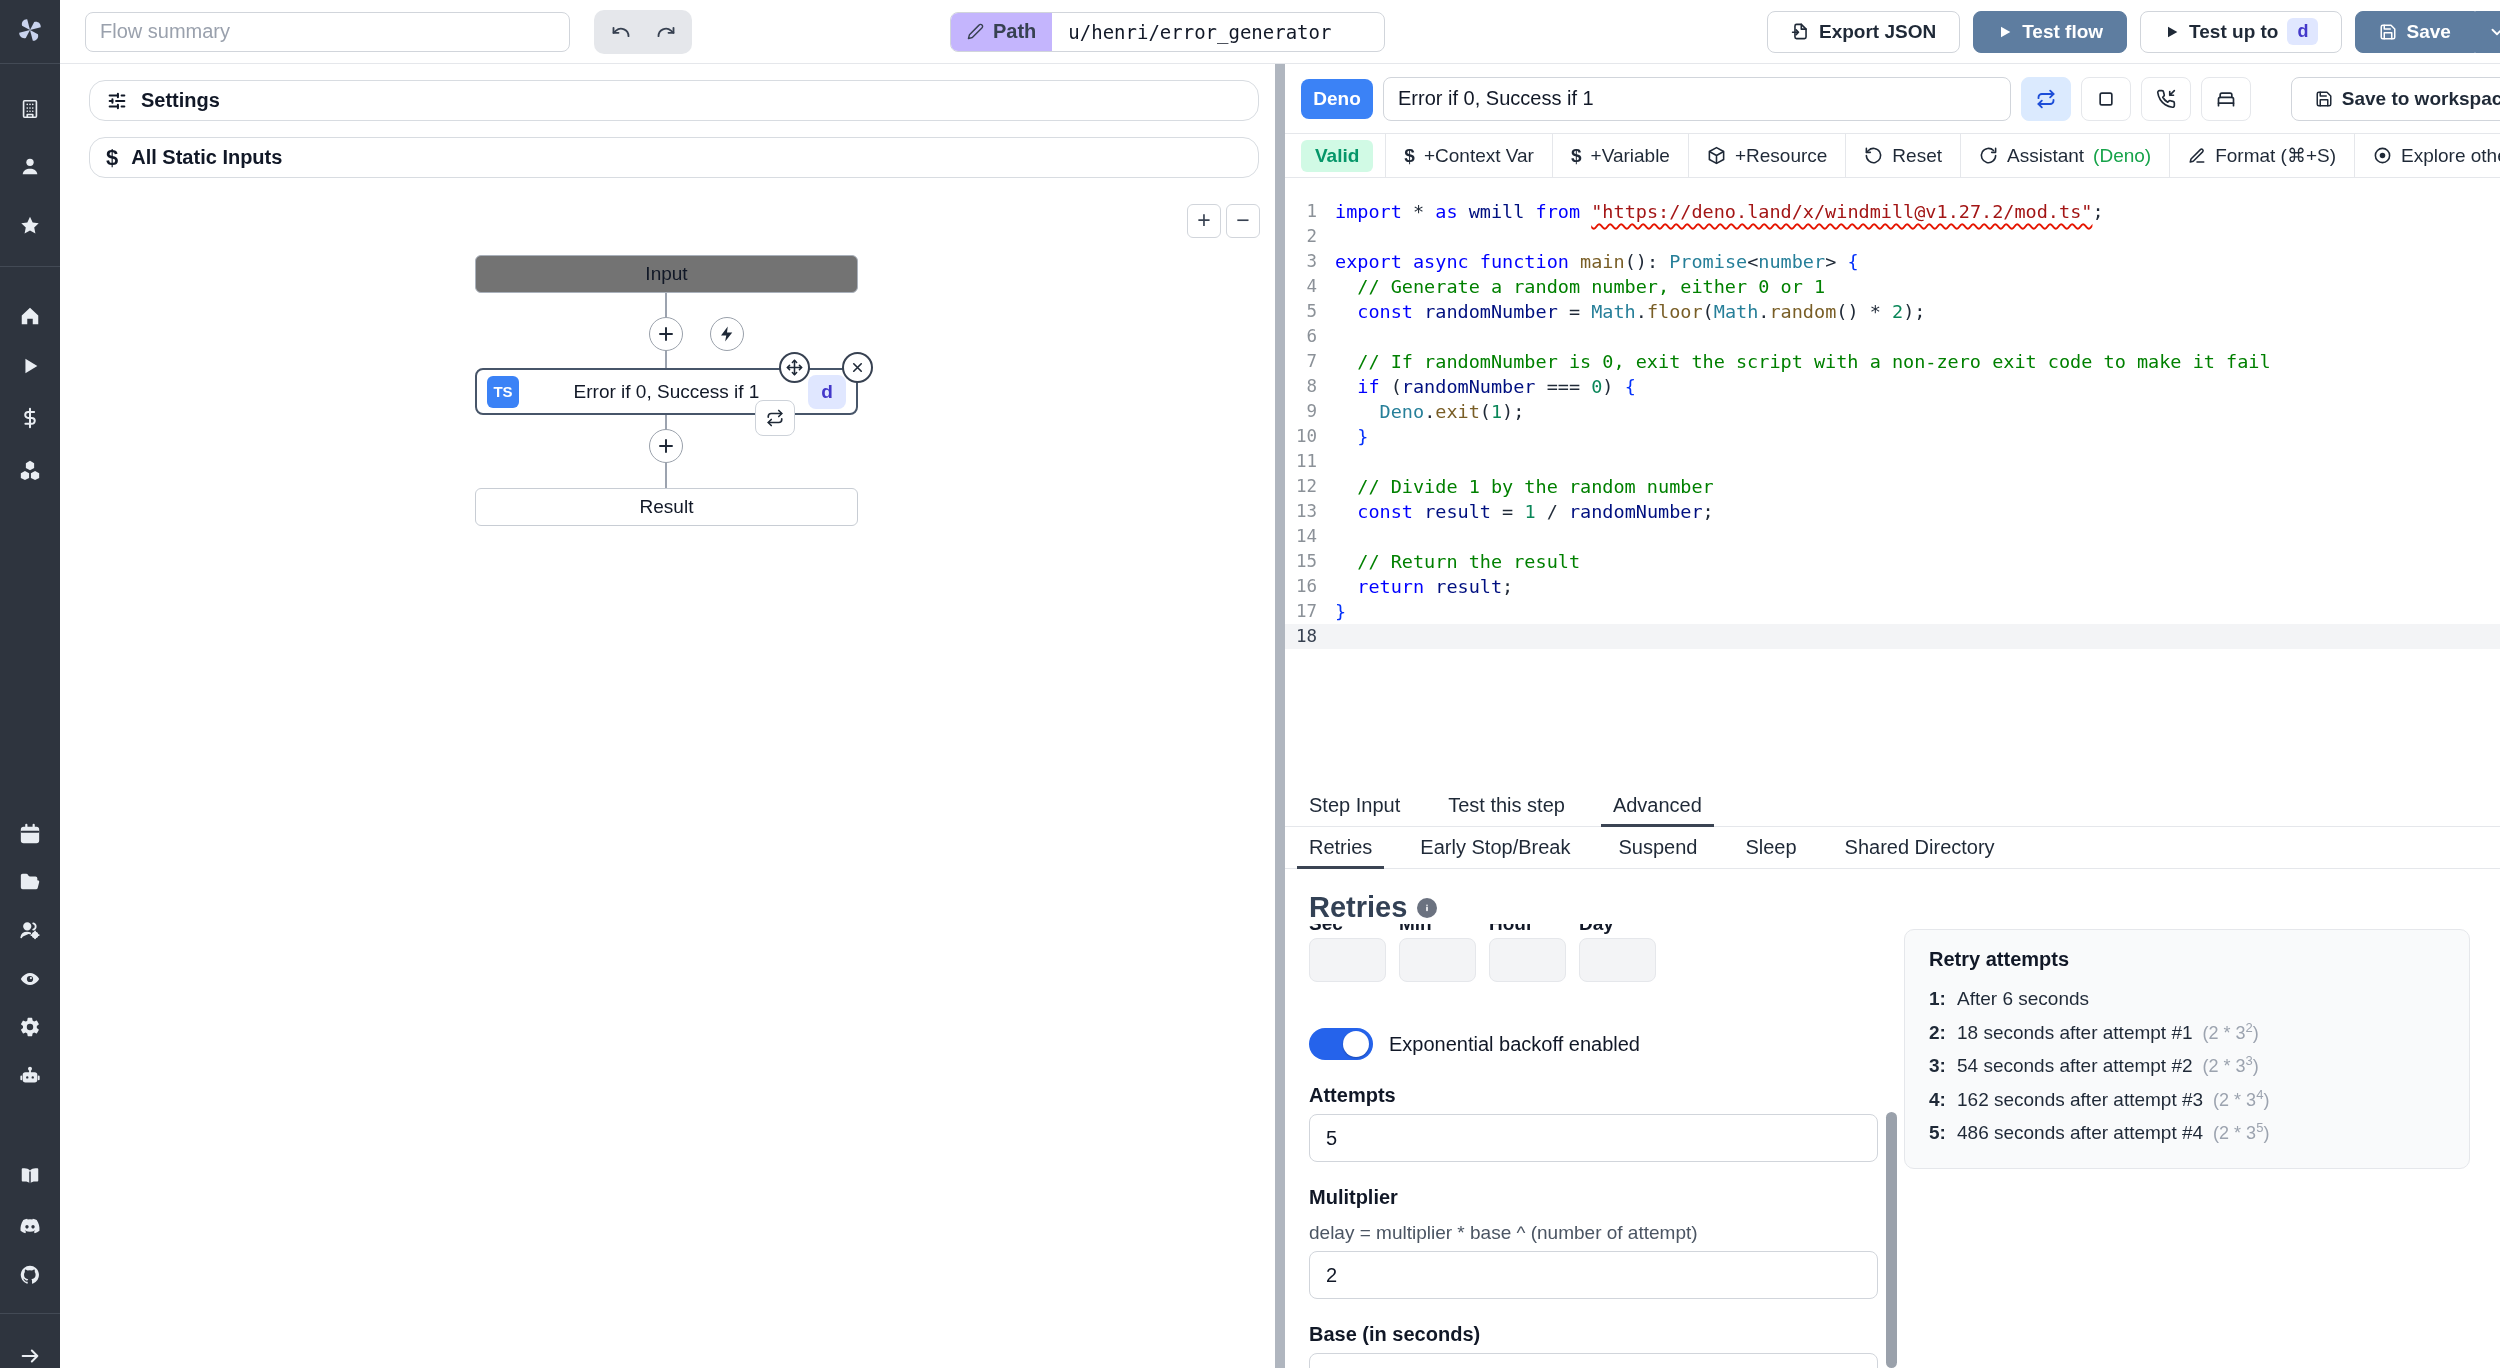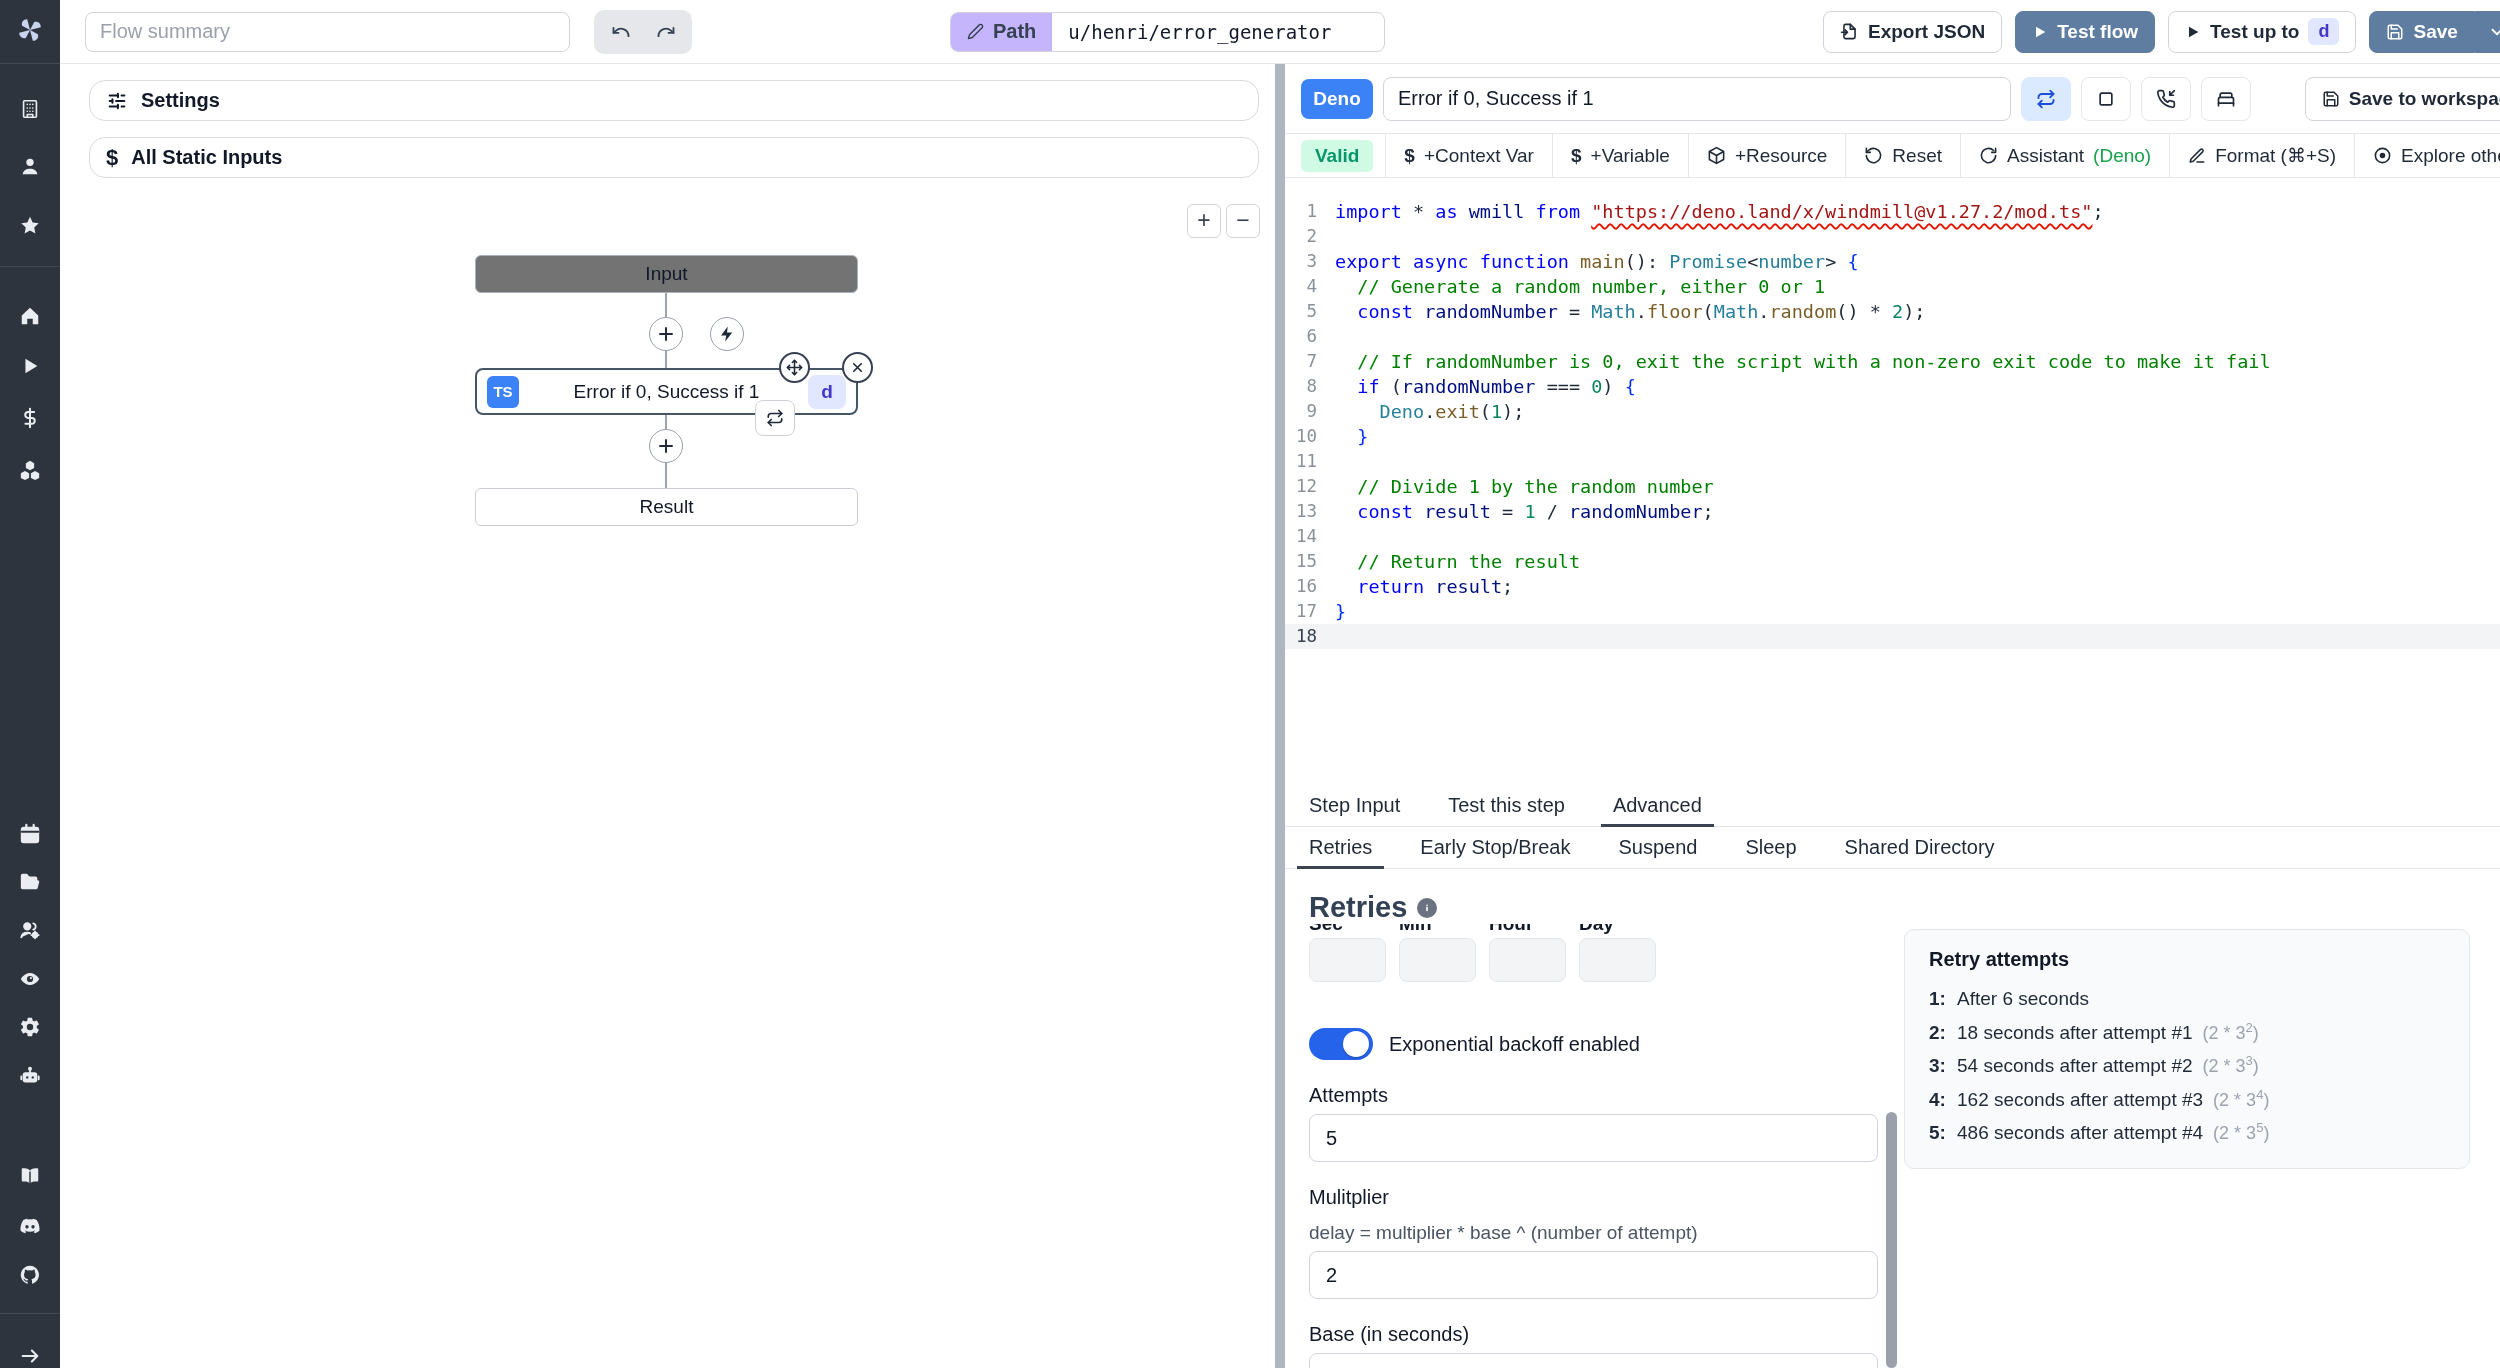--- a/index.html
+++ b/index.html
@@ -19,21 +19,21 @@
   
   header { grid-row:1; grid-column:2; background:#fff; border-bottom:1px solid #e5e7eb; display:flex; align-items:center; padding-left:25px; }
   .flow-summary-input { width:485px; height:40px; border:1px solid #d1d5db; border-radius:8px; padding:0 14px; font-size:20px; font-family:inherit; color:#111827; outline:none; }
   .flow-summary-input::placeholder { color:#9aa1ad; }
   .undo-redo { margin-left:24px; background:#e5e7eb; border-radius:10px; display:flex; padding:4px; height:44px; }
   .ur-btn { width:45px; border:none; background:transparent; color:#374151; display:flex; align-items:center; justify-content:center; cursor:pointer; }
   .path-group { margin-left:258px; height:40px; border:1px solid #d1d5db; border-radius:8px; display:flex; align-items:stretch; overflow:hidden; background:#fff; }
   .path-label { background:#c4b5fd; display:flex; align-items:center; gap:9px; padding:0 16px; font-weight:600; font-size:20px; color:#374151; }
   .path-value { display:flex; align-items:center; padding:0 16px; width:332px; font-family:"DejaVu Sans Mono", monospace; font-size:19px; color:#111827; }
   .topbar-actions { margin-left:auto; margin-right:34px; display:flex; align-items:center; gap:13px; }
-  .btn { height:42px; border-radius:8px; display:flex; align-items:center; gap:9px; padding:0 16px; font-size:19px; font-weight:600; border:1px solid #d1d5db; background:#fff; color:#1f2937; font-family:inherit; cursor:pointer; }
+  .btn { height:42px; border-radius:8px; display:flex; align-items:center; gap:9px; padding:0 23px; font-size:19px; font-weight:600; border:1px solid #d1d5db; background:#fff; color:#1f2937; font-family:inherit; cursor:pointer; }
   .btn.primary { background:var(--primary-button,#5e7da0); border-color:var(--primary-button,#5e7da0); color:#fff; }
   .save-group { display:flex; }
   .save-main { border-radius:8px 0 0 8px;justify-content:space-between; }
   .save-caret { border-radius:0 8px 8px 0; border-left:1px solid rgba(255,255,255,.35); width:44px; padding:0; justify-content:center; }
   .badge-d { background:var(--badge-indigo-bg,#e0e7ff); color:var(--badge-indigo-text,#4338ca); font-weight:700; border-radius:6px; padding:3px 10px; font-size:18px; }
 
   
   main { grid-row:2; grid-column:2; display:flex; min-height:0; }
   .flow-panel { width:1215px; flex:none; position:relative; background:#fff; }
   .panel-divider { width:10px; background:#b0b6bf; cursor:col-resize; }
@@ -96,21 +96,21 @@
   .form-col { position:absolute; left:24px; top:0; width:569px; }
   .retries-head { display:flex; align-items:center; gap:10px; margin-top:22px; position:relative; z-index:2; background:#fff; }
   .retries-title { font-size:29px; font-weight:700; color:#334155; }
   .info-ic { width:20px; height:20px; border-radius:50%; background:#6b7280; color:#fff; display:flex; align-items:center; justify-content:center; }
   .time-grid { display:flex; gap:13px; margin-top:-4px; }
   .time-cell { width:77px; }
   .time-label { font-size:19px; font-weight:600; color:#111827; height:15px; overflow:hidden; display:flex; align-items:flex-end; }
   .time-input { width:100%; height:44px; margin-top:3px; background:#f3f4f6; border:1px solid #e5e7eb; border-radius:8px; outline:none; }
   .toggle-row { display:flex; align-items:center; gap:16px; margin-top:46px; }
   .toggle-label { font-size:20px; color:#111827; }
-  .field-label { font-size:20px; font-weight:400; color:#111827; margin-top:24px; }
+  .field-label { font-size:20px; font-weight:700; color:#111827; margin-top:24px; }
   .help-text { font-size:19px; color:#4b5563; margin-top:13px; }
   .text-input { width:100%; height:48px; border:1px solid #d1d5db; border-radius:8px; font-size:20px; padding:0 16px; margin-top:7px; font-family:inherit; color:#111827; outline:none; }
   .scroll-thumb { position:absolute; left:601px; top:243px; width:11px; height:256px; border-radius:6px; background:#9aa1ab; cursor:pointer; }
   .retry-card { position:absolute; left:619px; top:60px; width:566px; background:#f9fafb; border:1px solid #e5e7eb; border-radius:10px; padding:18px 24px 20px; }
   .rc-title { font-weight:600; font-size:20px; color:#111827; margin-bottom:14px; }
   .ra-row { display:flex; align-items:baseline; font-size:19px; color:#1f2937; line-height:28.5px; }
   .ra-n { font-weight:700; min-width:28px; }
   .ra-f { color:#9ca3af; font-size:18px; margin-left:10px; }
   .ra-f sup { font-size:13px; }
   svg { display:block; }

